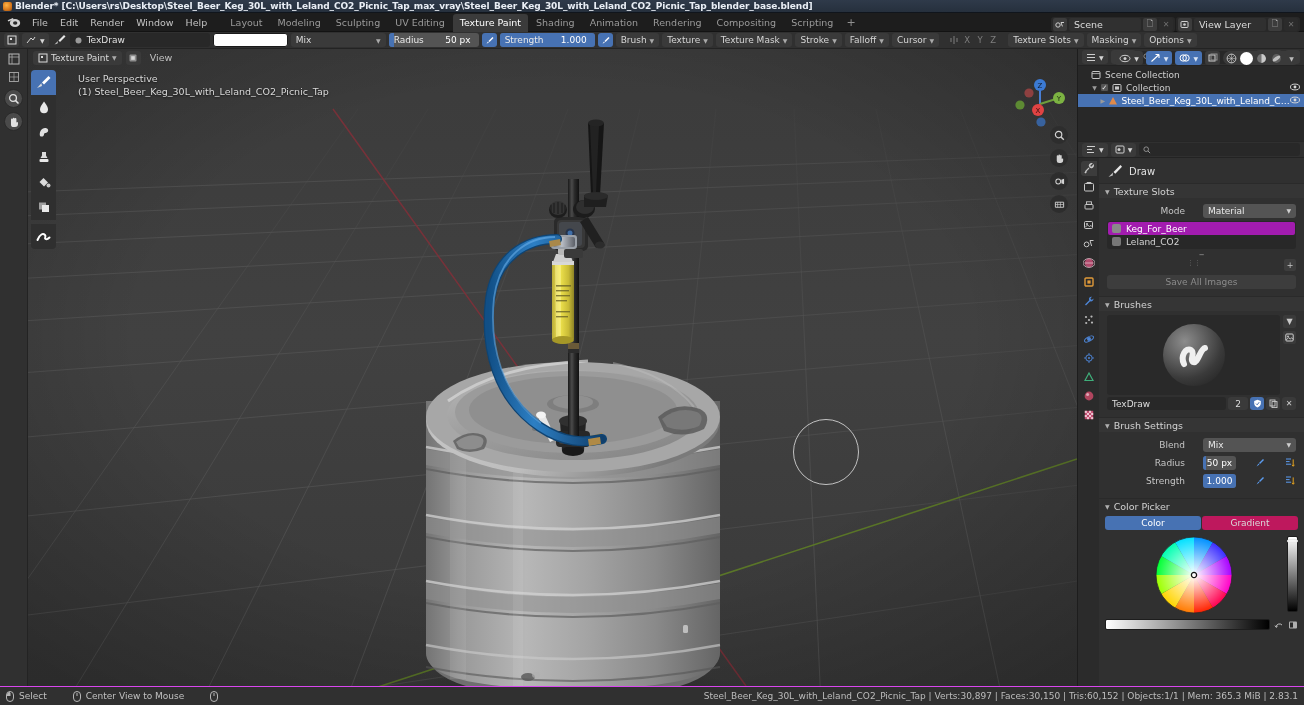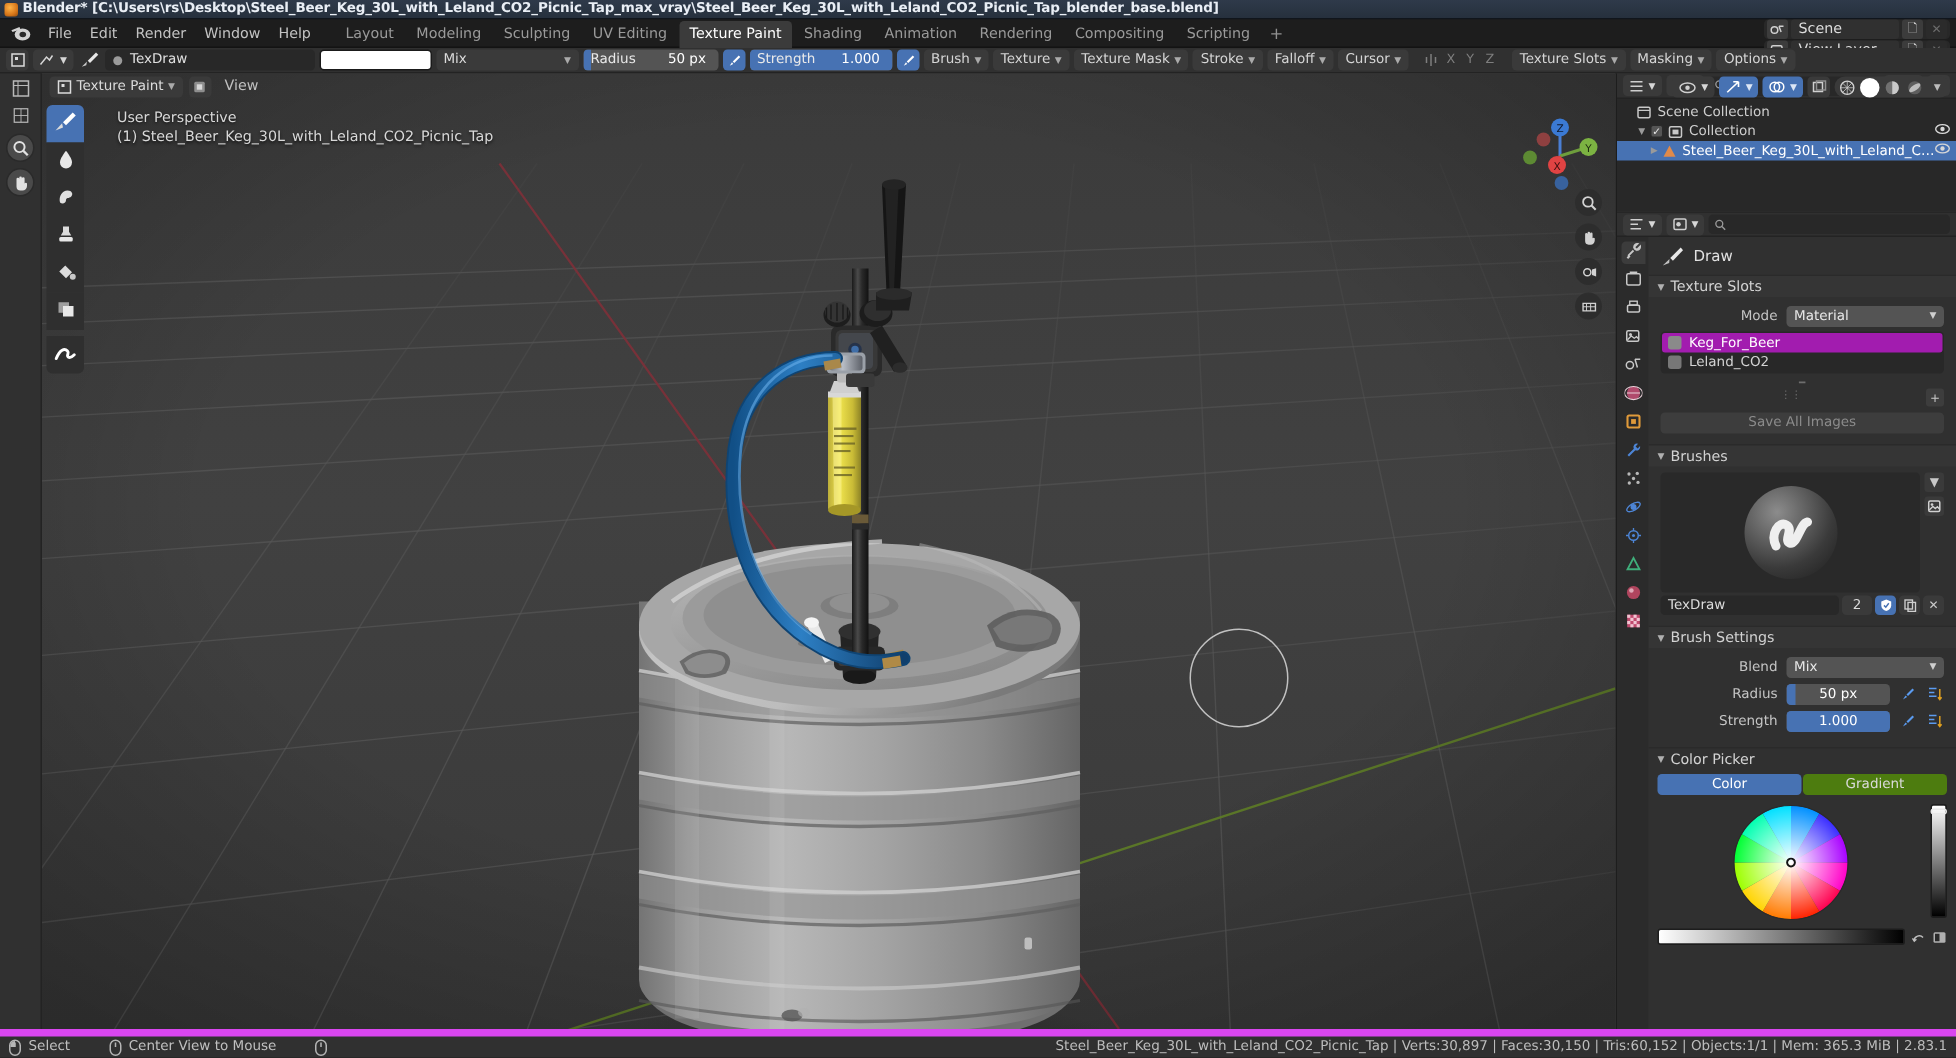--- a/index.html
+++ b/index.html
@@ -45,21 +45,21 @@
   .ws-tabs { display: flex; align-items: flex-end; height: 19px; margin-left: 10px; }
   .ws-tab {
     padding: 3px 7px 4px; font-size: 9.5px; color: #9a9a9a;
     white-space: nowrap; border-radius: 3px 3px 0 0; margin-right: 1px;
   }
   .ws-tab.active { background: #3b3b3b; color: #ffffff; }
   .ws-add { padding: 3px 5px; color: #909090; font-size: 11px; }
 
   .topbar-right {
     margin-left: auto; display: flex; align-items: flex-end; gap: 1px;
-    padding-right: 4px; height: 19px; flex-direction: column;
+    padding-right: 4px; height: 19px;
   }
   .scene-field {
     display: flex; align-items: center; height: 15px;
     background: #282828; border-radius: 3px; padding: 0 2px; gap: 2px;
   }
   .scene-field .sf-ico {
     width: 14px; height: 13px; display: flex; align-items: center; justify-content: center;
     background: #3c3c3c; border-radius: 2px; font-size: 8px; color: #d0d0d0;
   }
   .scene-field .sf-name {
@@ -262,21 +262,21 @@
     font-size: 10px; color: #e2e2e2;
   }
   .panel-hdr {
     display: flex; align-items: center; gap: 4px; height: 15px;
     padding: 0 6px; font-size: 9.5px; color: #d2d2d2;
     background: #353535; border-top: 1px solid #2a2a2a;
   }
   .tri { font-size: 6px; color: #b0b0b0; }
   .panel-body { padding: 5px 8px 7px; }
   .row {
-    display: flex; align-items: center; gap: 6px; height: 15px; margin-bottom: 3px;
+    display: flex; align-items: center; gap: 18px; height: 15px; margin-bottom: 3px;
   }
   .row .lbl {
     font-size: 9px; color: #c5c5c5; text-align: right; flex: none;
   }
   .drop {
     flex: 1; height: 14px; background: #545454; border-radius: 3px;
     display: flex; align-items: center; justify-content: space-between;
     padding: 0 5px; font-size: 9px; color: #e8e8e8;
   }
   .listbox {
@@ -314,21 +314,21 @@
     width: 20px; height: 13px; background: #3a3a3a; border-radius: 3px;
     display: flex; align-items: center; justify-content: center; font-size: 9px; color: #ddd;
   }
   .brush-id .sq {
     width: 14px; height: 13px; background: #3a3a3a; border-radius: 3px;
     display: flex; align-items: center; justify-content: center; font-size: 8px; color: #ccc;
   }
   .brush-id .sq.blue { background: #4772b3; }
   .ctabs { display: flex; gap: 1px; margin-bottom: 4px; }
   .ctab {
-    flex: 1; height: 14px; background: #4d7c0f; border-radius: 3px;
+    flex: 1; height: 14px; background: #be185d; border-radius: 3px;
     display: flex; align-items: center; justify-content: center;
     font-size: 9px; color: #dadada;
   }
   .ctab.on { background: #4772b3; color: #fff; }
   .wheel-area { display: flex; gap: 5px; align-items: flex-start; padding: 2px 0; }
   .valbar {
     width: 11px; height: 76px; border-radius: 2px;
     background: linear-gradient(#ffffff, #000000); border: 1px solid #1d1d1d;
     position: relative;
   }
@@ -339,21 +339,21 @@
   .bw-row { display: flex; align-items: center; gap: 3px; margin-top: 3px; }
   .bw-grad {
     flex: 1; height: 11px; border-radius: 2px; border: 1px solid #1d1d1d;
     background: linear-gradient(to right, #ffffff, #000000);
   }
 
   
   .statusbar {
     position: absolute; left: 0; top: 686px; width: 1304px; height: 19px;
     background: #303030; display: flex; align-items: center;
-    padding: 0 6px; font-size: 9px; color: #c0c0c0; border-top: 5px solid #d946ef;
+    padding: 0 6px; font-size: 9px; color: #c0c0c0; border-top: 1px solid #d946ef;
   }
   .mouse-ico {
     width: 8px; height: 11px; border: 1px solid #b5b5b5; border-radius: 4px;
     display: inline-block; position: relative; margin-right: 5px; flex: none;
   }
   .mouse-ico::after {
     content: ""; position: absolute; left: 50%; top: 1px; width: 1px; height: 3px;
     background: #b5b5b5; transform: translateX(-50%);
   }
   .mouse-ico.f::before {

